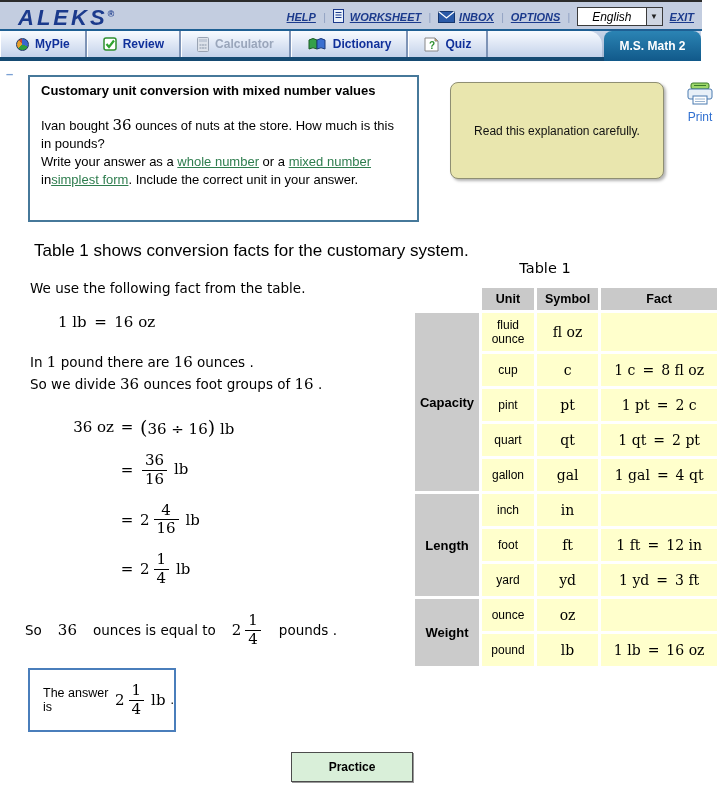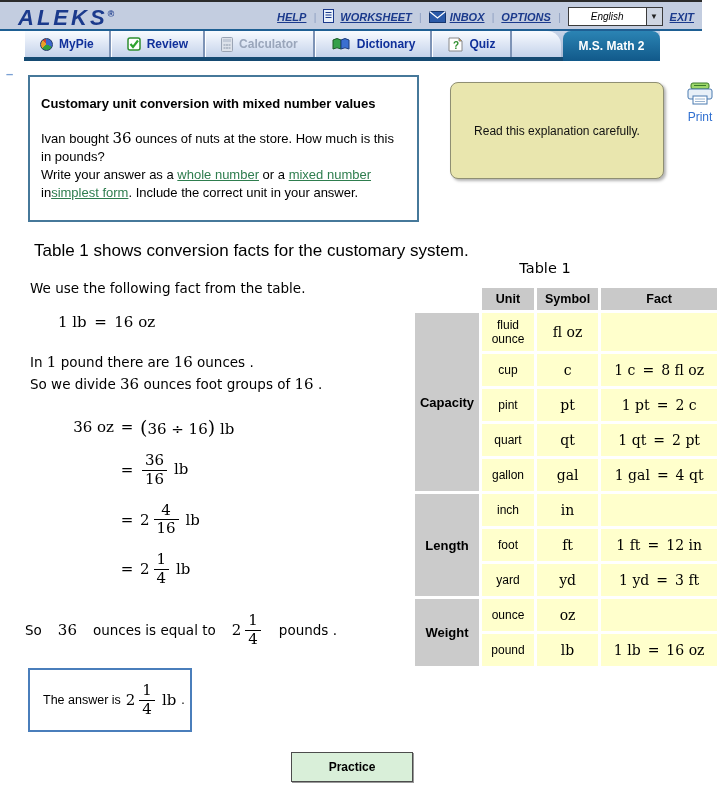--- a/index.html
+++ b/index.html
@@ -27,32 +27,31 @@
     position:absolute; right:8px; top:0; height:29px;
     display:flex; align-items:center; gap:7px;
     font-size:11px; font-weight:bold; color:#1b3a8c;
   }
   .toplink { color:#1b3a8c; text-decoration:underline; cursor:pointer; display:flex; align-items:center; gap:4px; }
   .sep { color:#8fa0c2; font-weight:normal; }
   .langbox {
     display:flex; align-items:center; background:#ffffff;
     border:1px solid #3b3b3b; height:19px; cursor:pointer;
   }
-  .langbox .langtext { padding:0 22px; font-size:10px; font-weight:normal; color:#000; min-width:44px; }
+  .langbox .langtext { padding:0 14px; font-size:12px; font-weight:normal; color:#000; min-width:44px; }
   .langbox .dropbtn {
     width:16px; height:17px; background:#cfd6e2; border-left:1px solid #3b3b3b;
     display:flex; align-items:center; justify-content:center; font-size:8px; color:#222;
   }
 
   
   .tabbar {
-    position:absolute; top:31px; left:0; width:636px; height:30px;
+    position:absolute; top:31px; left:0; width:701px; height:30px;
     background:linear-gradient(#c7d4e8,#a6b8d2);
     border-bottom:4px solid #154a72;
-    margin-left:24px;
   }
   .tabrow { display:flex; height:26px; }
   .tab {
     display:flex; align-items:center; gap:6px; padding:0 15px;
     background:linear-gradient(#f8fbff,#c4d2ea);
     border-right:2px solid #7d93b6; border-left:1px solid #ffffff;
     font-weight:bold; font-size:12px; color:#10309a; cursor:pointer; white-space:nowrap;
   }
   .tab.disabled { color:#9aa6bb; cursor:default; }
   .tabfiller {
@@ -72,21 +71,21 @@
     width:13px; height:13px; border-radius:50%;
     background:conic-gradient(#3a66cc 0 115deg, #2f9e3f 115deg 225deg, #e8a02a 225deg 320deg, #cc4433 320deg 360deg);
     border:1px solid #223a66;
   }
 
   
   .dash { position:absolute; left:6px; top:66px; color:#7aa0d4; font-weight:bold; font-size:13px; cursor:pointer; }
 
   .problembox {
     position:absolute; left:28px; top:75px; width:391px; height:147px;
-    border:2px solid #46789a; background:#ffffff; padding:18px 11px;
+    border:2px solid #46789a; background:#ffffff; padding:5px 11px;
     font-size:13px; color:#000; line-height:18px;
   }
   .problembox .ptitle { font-weight:bold; margin-bottom:17px; line-height:17px; }
   .glink { color:#2e7d4e; text-decoration:underline; cursor:pointer; }
   .mathnum { font-family:"DejaVu Serif", serif; font-size:15px; }
 
   .notebox {
     position:absolute; left:450px; top:82px; width:214px; height:97px;
     background:#e9e6ae; border:1px solid #8f8f73; border-radius:8px;
     box-shadow:2px 2px 3px rgba(0,0,0,0.3);
@@ -117,21 +116,21 @@
   .mixed { display:inline-flex; align-items:center; gap:2px; }
 
   .conclusion {
     position:absolute; left:25px; top:613px;
     font-family:"DejaVu Sans", sans-serif; font-size:13.5px;
     display:flex; align-items:center; gap:16px;
   }
   .conclusion .mfrac, .answerbox .mfrac { font-family:"DejaVu Serif", serif; font-size:15px; }
 
   .answerbox {
-    position:absolute; left:28px; top:668px; width:164px; height:64px;
+    position:absolute; left:28px; top:668px; width:148px; height:64px;
     border:2px solid #4a7ebb; background:#ffffff;
     display:flex; align-items:center; padding-left:13px; gap:5px;
     font-size:12.5px;
   }
   .answerbox .aunit { font-family:"DejaVu Serif", serif; font-size:15px; }
 
   .practicebtn {
     position:absolute; left:291px; top:752px; width:122px; height:30px;
     background:#d9efd9; border:1px solid #4c4c4c; box-shadow:1px 1px 0 #999;
     display:flex; align-items:center; justify-content:center;

